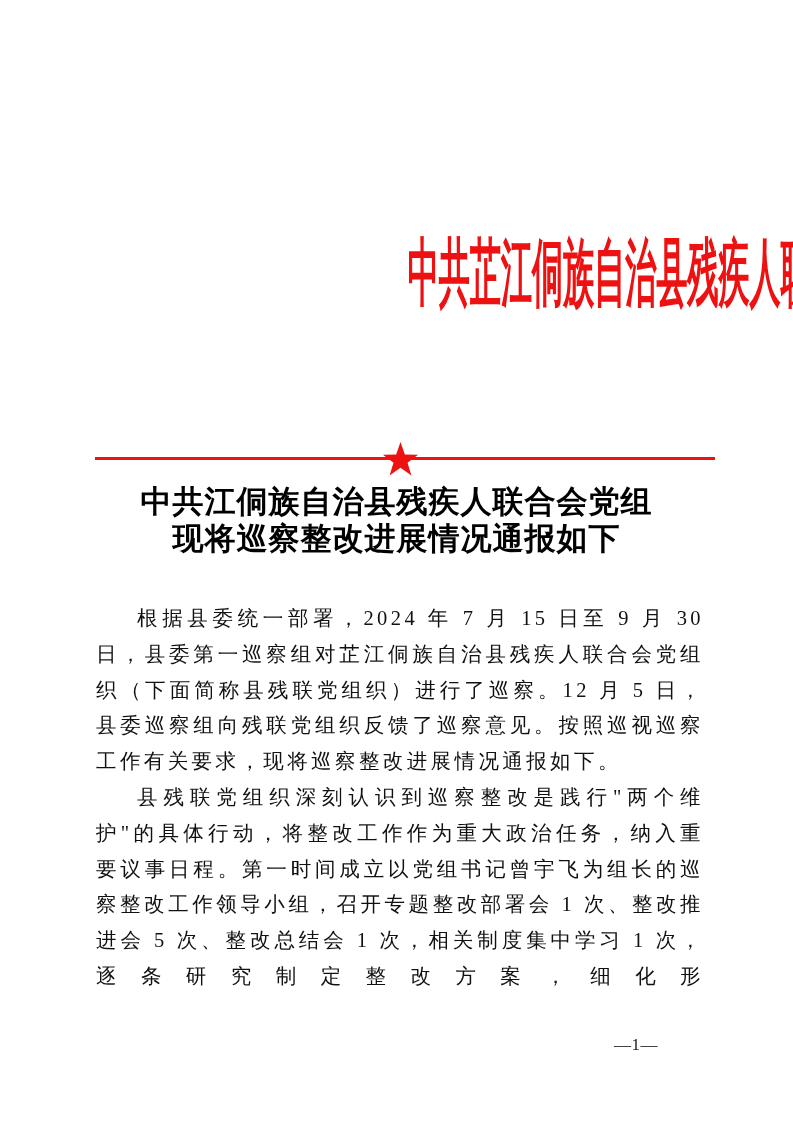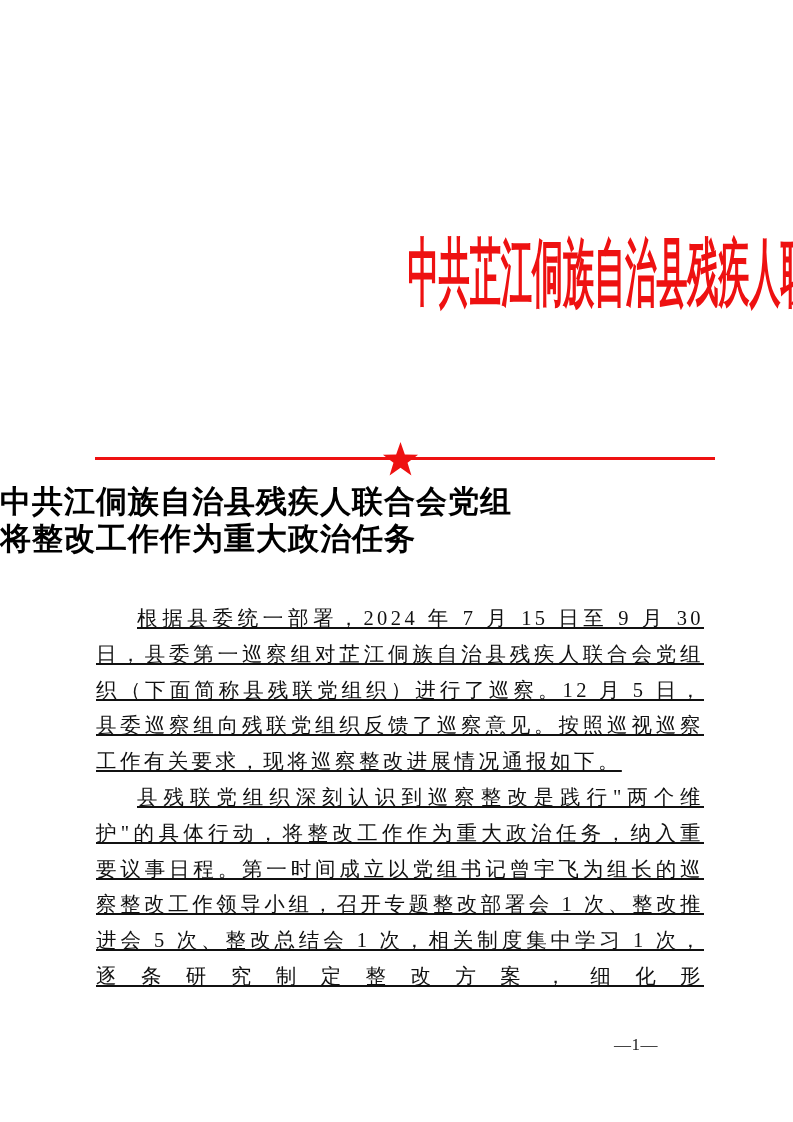--- a/index.html
+++ b/index.html
@@ -54,21 +54,21 @@
     color: var(--accent);
   }
   .divider-star svg { display: block; width: 100%; height: 100%; }
 
   
   .doc-title {
     position: absolute;
     top: 483px;
     left: 0;
     width: 100%;
-    text-align: left;
+    text-align: center;
     font-family: "Liberation Sans", sans-serif;
     font-weight: bold;
     font-size: 31px;
     line-height: 37px;
     letter-spacing: 1px;
     color: #000000;
   }
 
   
   .body-text {
@@ -76,21 +76,21 @@
     top: 601px;
     left: 96px;
     width: 608px;
     font-size: 20.5px;
     line-height: 35.8px;
     letter-spacing: 3.4px;
     text-align: justify;
     text-justify: inter-character;
     color: var(--ink);
   }
-  .body-text p { margin: 0; text-indent: 2em; text-decoration: underline; }
+  .body-text p { margin: 0; text-indent: 2em; }
   .body-text p.continues { text-align-last: justify; }
   .section-heading {
     margin: 0;
     text-indent: 2em;
     font-family: "Liberation Sans", sans-serif;
     font-weight: bold;
     font-size: 21px;
     letter-spacing: 2.6px;
     color: #000000;
   }
@@ -117,21 +117,21 @@
 
   <div class="divider-line"></div>
   <div class="divider-star">
     <svg viewBox="0 0 40 40" xmlns="http://www.w3.org/2000/svg" aria-hidden="true">
       <polygon fill="currentColor" points="20,1 24.7,14.5 39,14.8 27.6,23.5 31.8,37.2 20,29 8.2,37.2 12.4,23.5 1,14.8 15.3,14.5"></polygon>
     </svg>
   </div>
 
   <div class="doc-title">
     <div>中共江侗族自治县残疾人联合会党组</div>
-    <div>将整改工作作为重大政治任务</div>
+    <div>现将巡察整改进展情况通报如下</div>
   </div>
 
   <div class="body-text">
     <p>根据县委统一部署，2024 年 7 月 15 日至 9 月 30 日，县委第一巡察组对芷江侗族自治县残疾人联合会党组织（下面简称县残联党组织）进行了巡察。12 月 5 日，县委巡察组向残联党组织反馈了巡察意见。按照巡视巡察工作有关要求，现将巡察整改进展情况通报如下。</p>
     <p class="continues">县残联党组织深刻认识到巡察整改是践行"两个维护"的具体行动，将整改工作作为重大政治任务，纳入重要议事日程。第一时间成立以党组书记曾宇飞为组长的巡察整改工作领导小组，召开专题整改部署会 1 次、整改推进会 5 次、整改总结会 1 次，相关制度集中学习 1 次，逐条研究制定整改方案，细化形</p>
   </div>
 
   <div class="page-number">—1—</div>
 
 </div>

